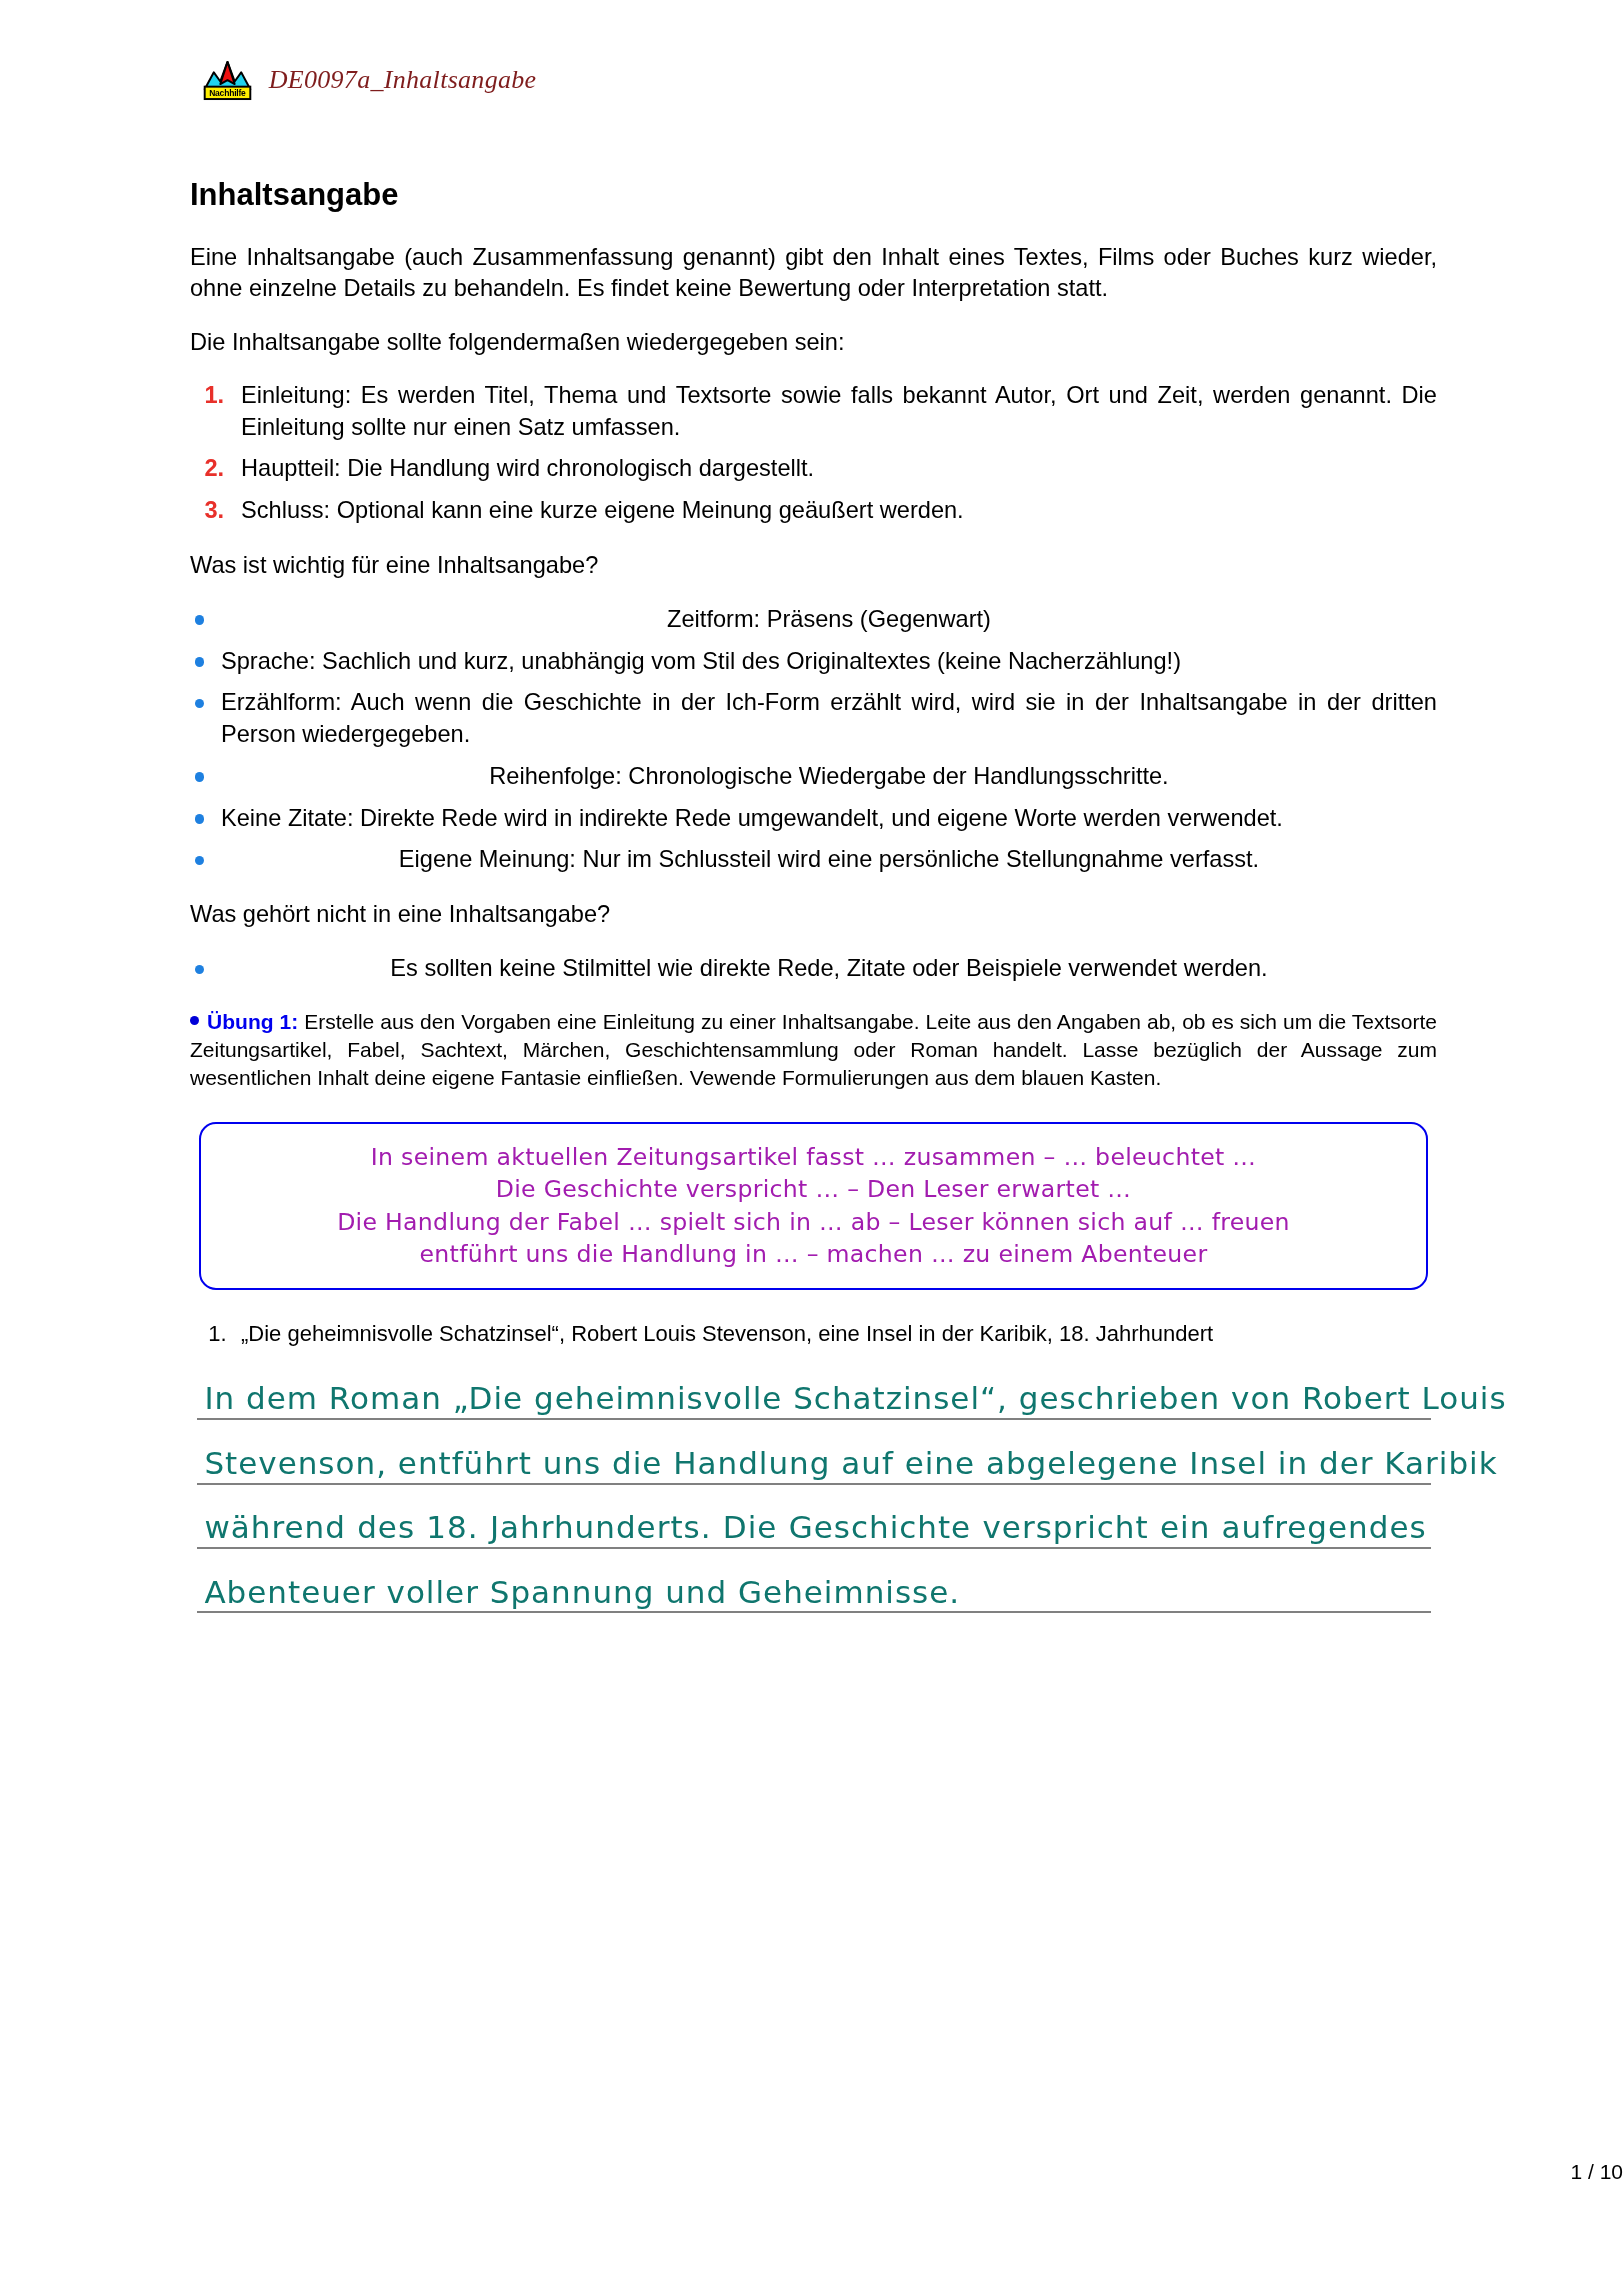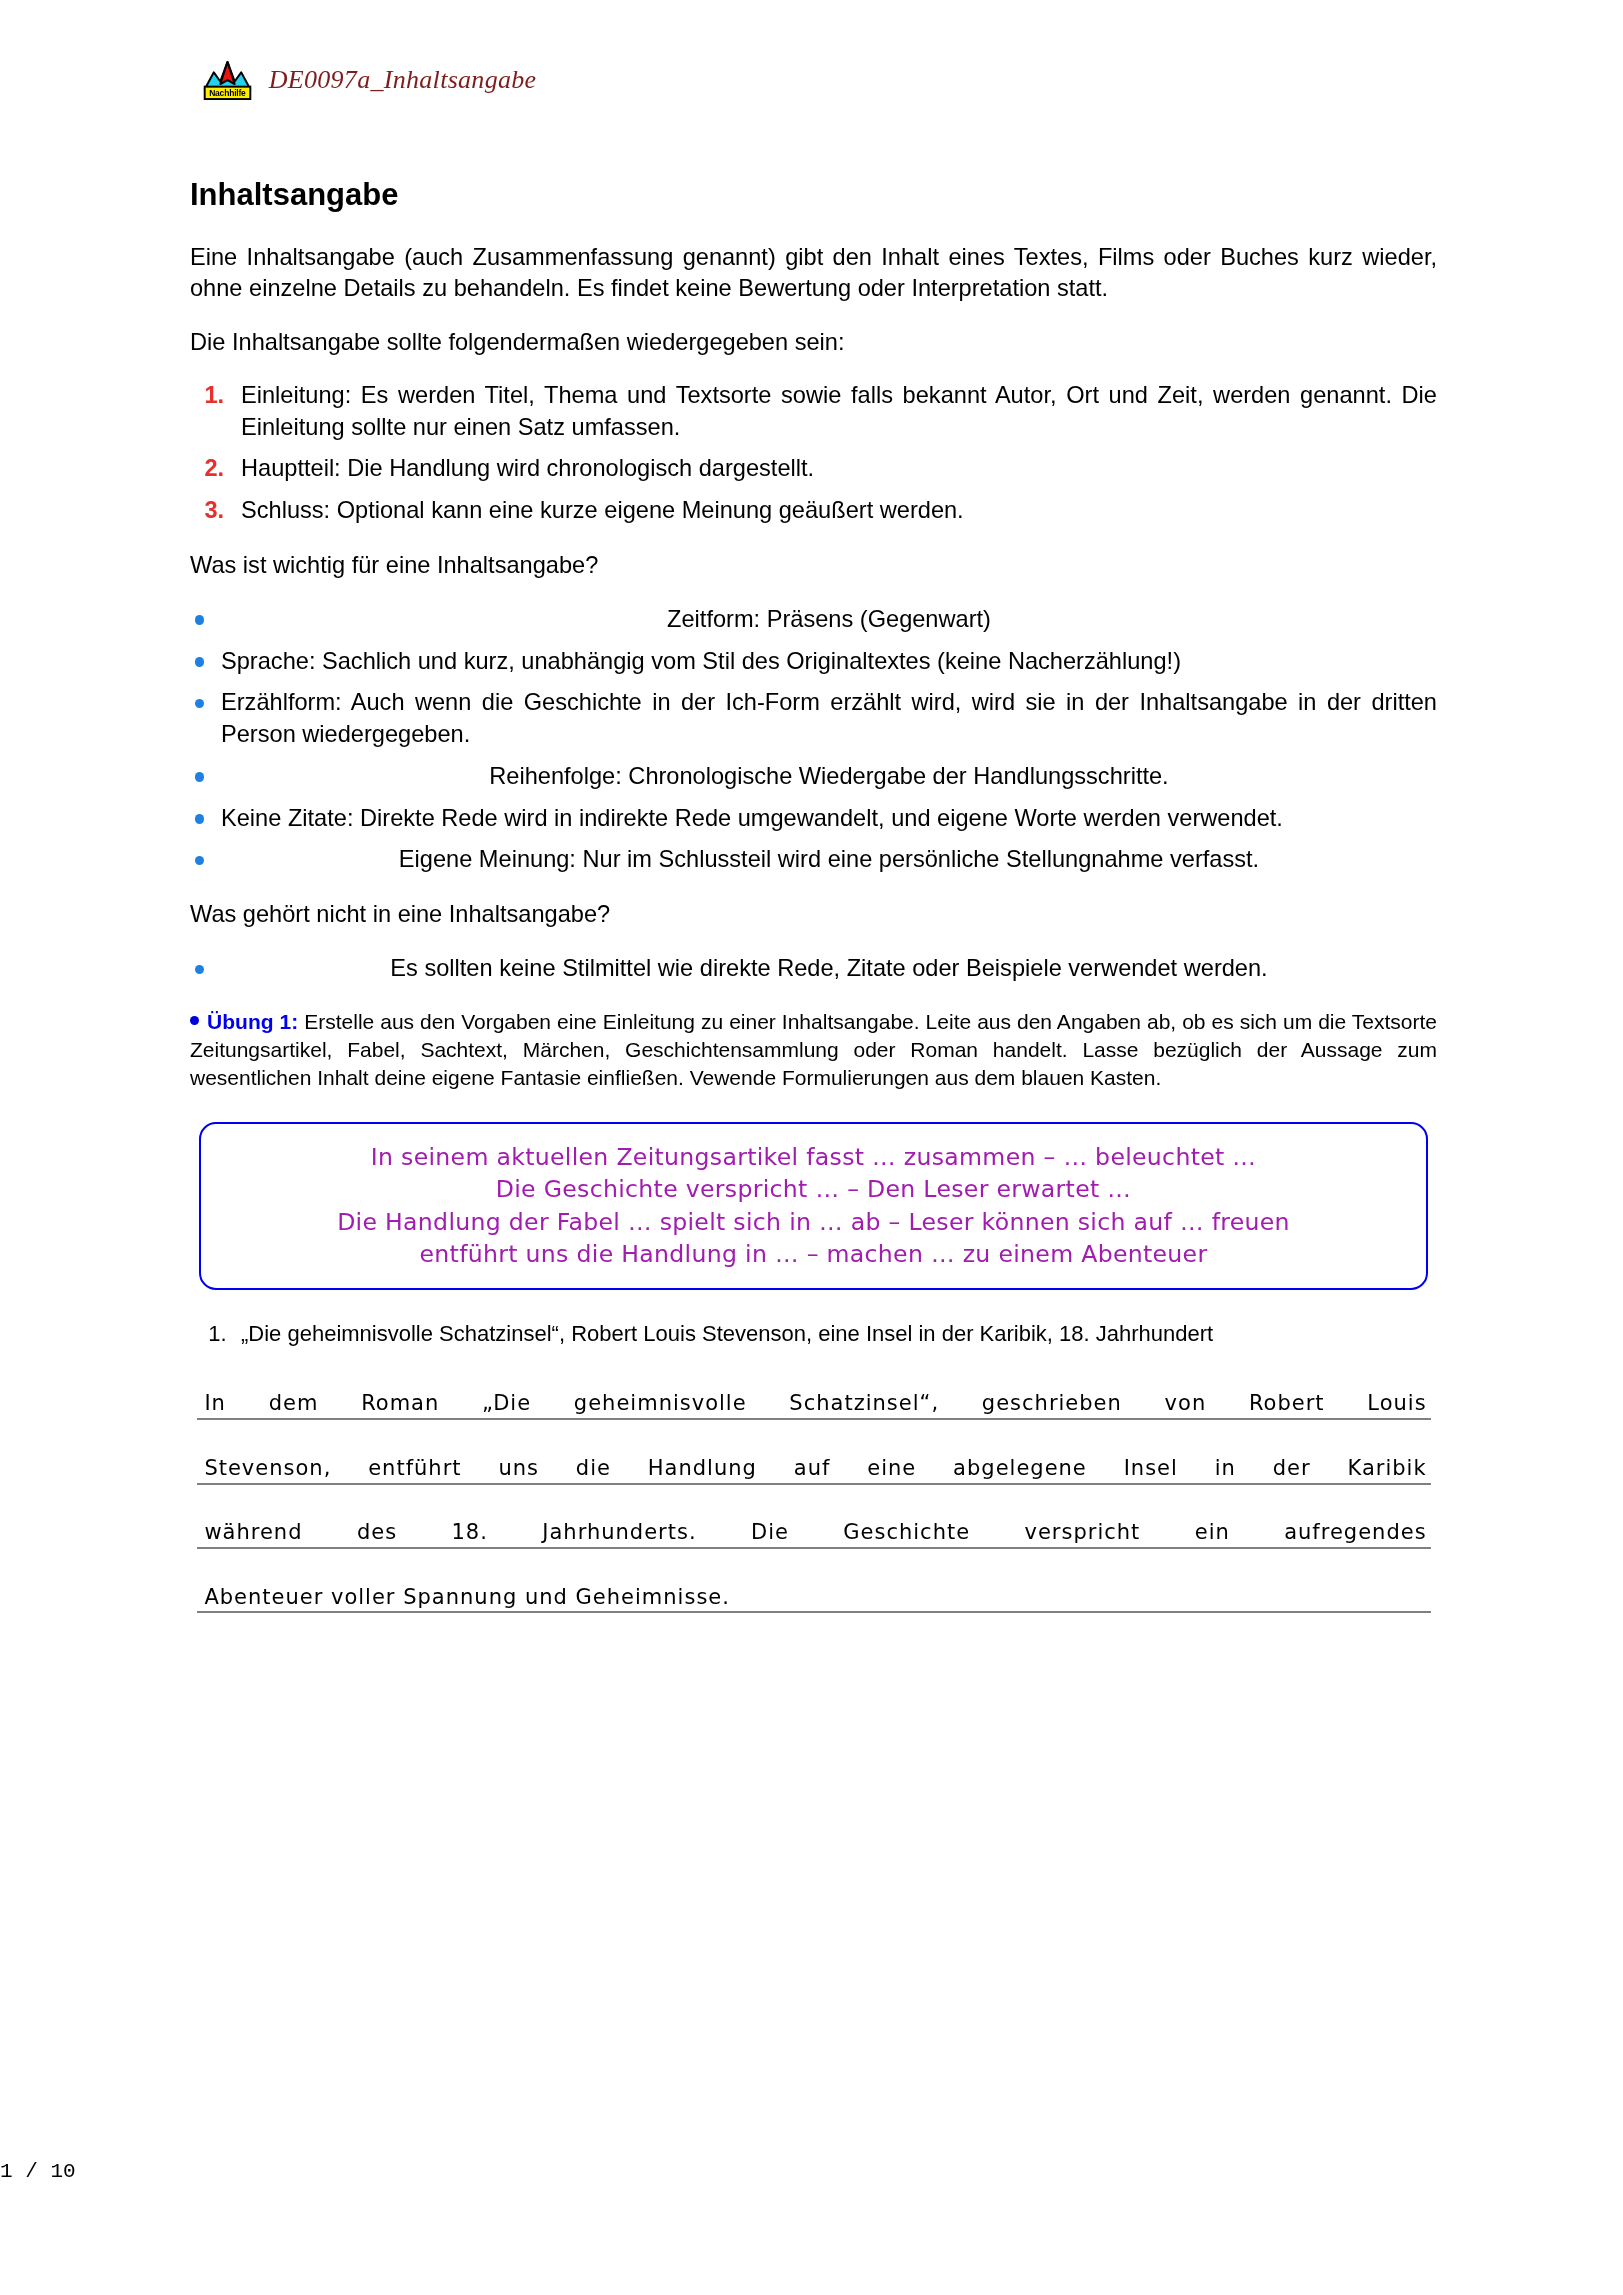--- a/index.html
+++ b/index.html
@@ -187,41 +187,41 @@
     border-bottom: 2.6px solid #808080;
     height: 50px;
     display: flex;
     align-items: flex-end;
     padding: 0 3.9px 2.6px 7.9px;
     margin-bottom: 14.4px;
     box-sizing: border-box;
   }
   .answer-line .htext {
     font-family: "DejaVu Sans", sans-serif;
-    font-size: 21px;
-    color: #000000;
+    font-size: 31px;
+    color: #0f766e;
     letter-spacing: 1px;
     white-space: nowrap;
     width: 100%;
     text-align: justify;
     text-align-last: justify;
     line-height: 1.1;
   }
   .answer-line .htext.last {
     text-align-last: left;
   }
 
   
   .footer {
     position: absolute;
     left: 0;
     right: 0;
     top: 2160px;
-    text-align: left;
-    font-family: Liberation Mono, monospace;
+    text-align: right;
+    font-family: Liberation Sans, sans-serif;
     font-size: 21px;
     color: #000000;
   }
 </style>
 </head>
 <body>
 
 <div class="page">
 
   <div class="header">

